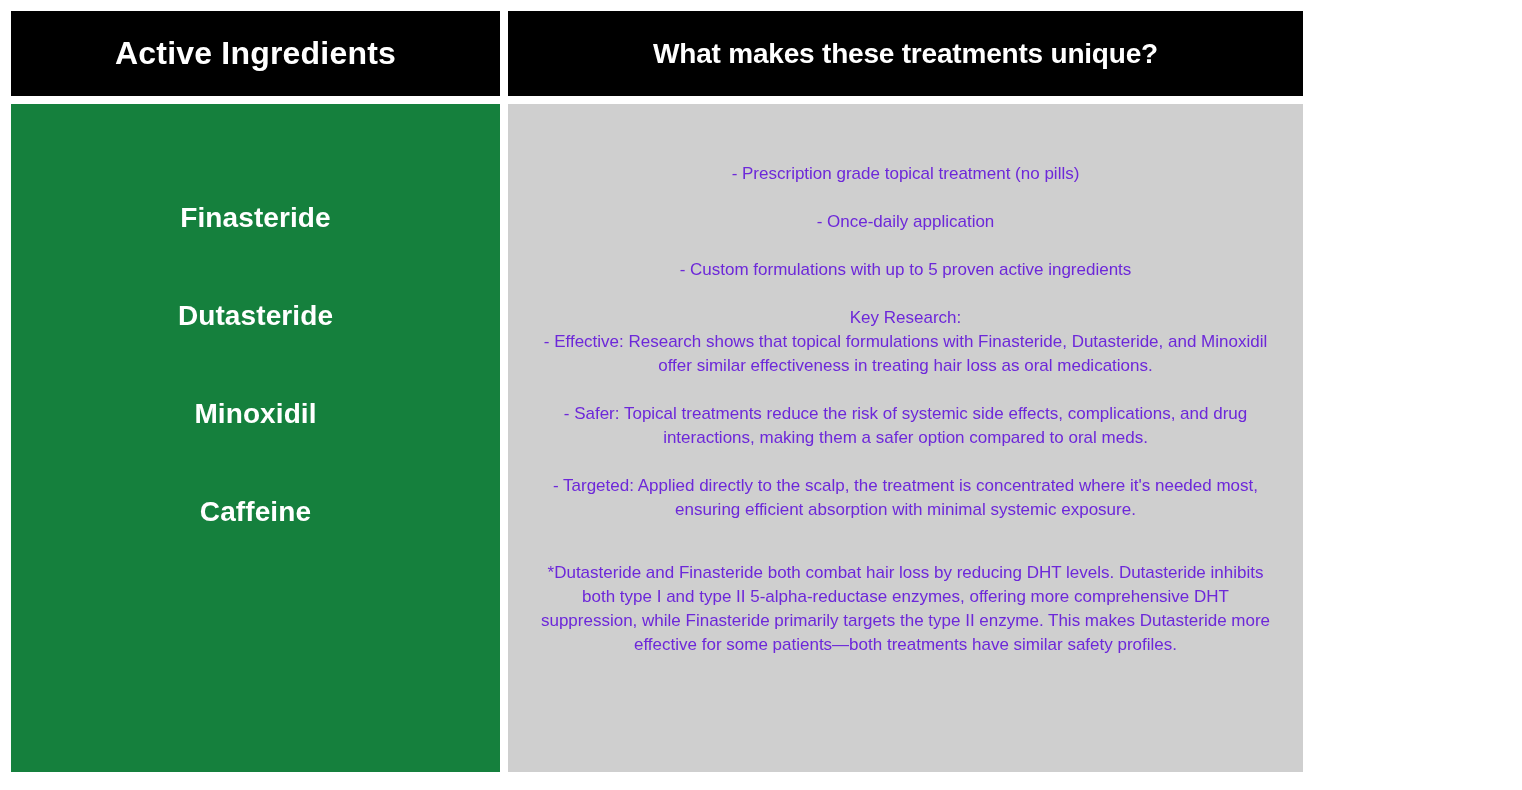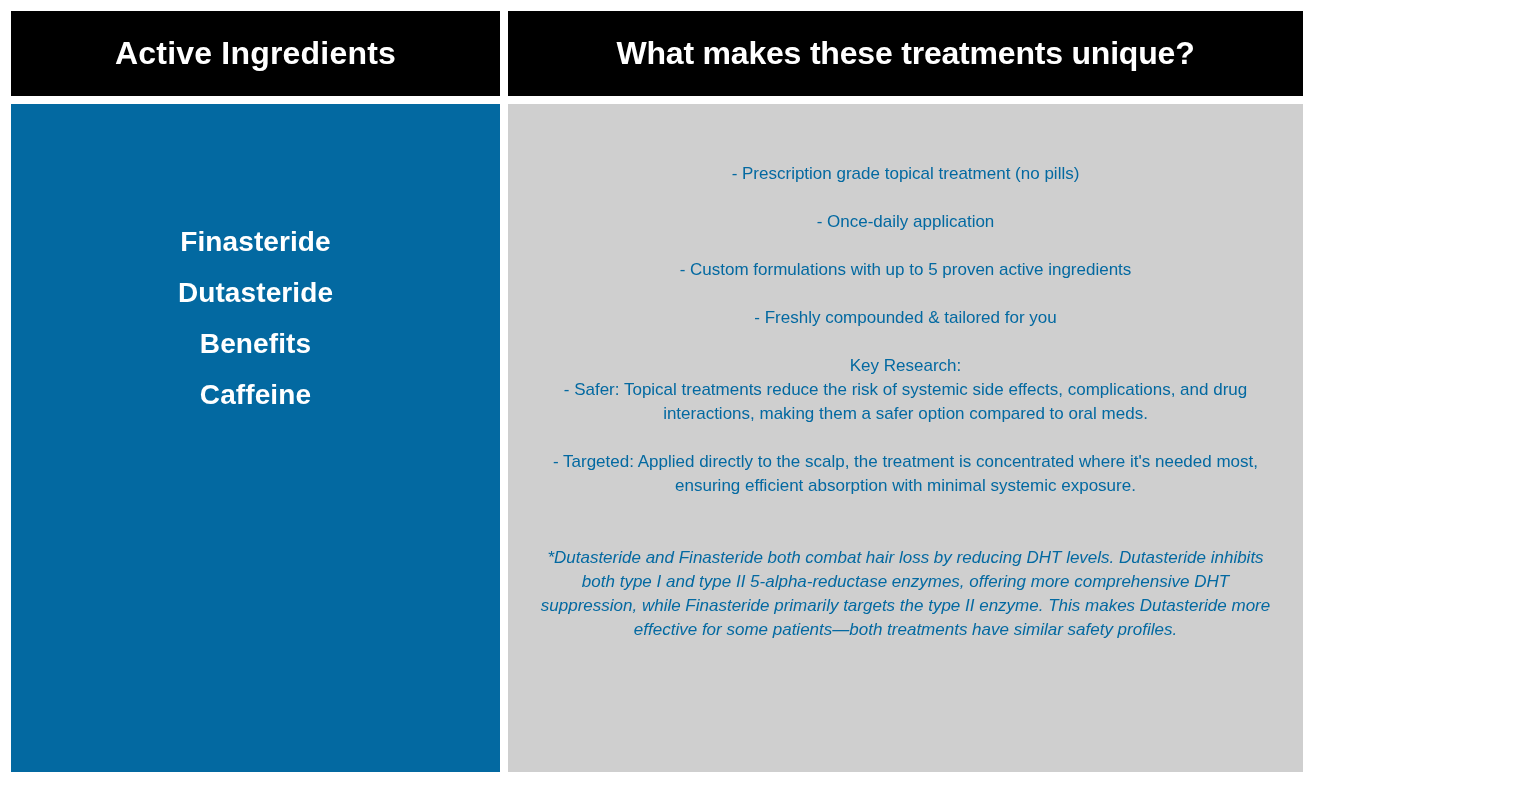--- a/index.html
+++ b/index.html
@@ -50,41 +50,42 @@
   }
 
   .header-title {
     font-size: 32px;
     font-weight: 700;
     letter-spacing: 0.2px;
     line-height: 1.1;
     white-space: nowrap;
   }
   .header-title-right {
-    font-size: 32px;
+    font-size: 28px;
     font-weight: 700;
     letter-spacing: -0.2px;
   }
 
   
   .body-row {
     display: flex;
     flex: 1 1 auto;
     gap: 8px;
     margin-top: 8px;
   }
 
   .cell-ingredients {
     flex: 0 0 489px;
-    background: #0369a1;
+    background: #15803d;
     box-sizing: border-box;
     display: flex;
     flex-direction: column;
     align-items: center;
-    padding-top: 112px;
+    padding-top: 88px;
+    gap: 47px;
   }
 
   .ingredient {
     color: #ffffff;
     font-size: 28px;
     font-weight: 700;
     line-height: 51px;
     text-align: center;
     letter-spacing: 0.1px;
     white-space: nowrap;
@@ -94,21 +95,21 @@
     flex: 1 1 auto;
     background: #cfcfcf;
     box-sizing: border-box;
     padding: 58px 30px 20px 30px;
     display: flex;
     flex-direction: column;
     align-items: center;
   }
 
   .body-text {
-    color: #0369a1;
+    color: #6d28d9;
     font-size: 17px;
     line-height: 24px;
     text-align: center;
     max-width: 920px;
   }
 
   .bullet-line {
     margin: 0 0 24px 0;
   }
   .bullet-line:nth-of-type(4) {
@@ -121,23 +122,22 @@
 
   .benefit-para {
     margin: 0 0 24px 0;
     max-width: 900px;
   }
   .benefit-para.first {
     margin-bottom: 24px;
   }
 
   .footnote {
-    margin: 24px 0 0 0;
+    margin: 15px 0 0 0;
     max-width: 930px;
-    font-style: italic;
   }
 </style>
 </head>
 <body>
 
 <div class="table-wrap">
 
   <div class="header-row">
     <div class="header-cell header-cell-left">
       <span class="header-title">Active Ingredients</span>
@@ -145,32 +145,32 @@
     <div class="header-cell header-cell-right">
       <span class="header-title-right">What makes these treatments unique?</span>
     </div>
   </div>
 
   <div class="body-row">
 
     <div class="cell-ingredients">
       <div class="ingredient">Finasteride</div>
       <div class="ingredient">Dutasteride</div>
-      <div class="ingredient">Benefits</div>
+      <div class="ingredient">Minoxidil</div>
       <div class="ingredient">Caffeine</div>
     </div>
 
     <div class="cell-unique">
 
       <p class="body-text bullet-line">- Prescription grade topical treatment (no pills)</p>
       <p class="body-text bullet-line">- Once-daily application</p>
       <p class="body-text bullet-line">- Custom formulations with up to 5 proven active ingredients</p>
-      <p class="body-text bullet-line">- Freshly compounded &amp; tailored for you</p>
 
       <p class="body-text benefits-head">Key Research:</p>
+      <p class="body-text benefit-para first">- Effective: Research shows that topical formulations with Finasteride, Dutasteride, and Minoxidil offer similar effectiveness in treating hair loss as oral medications.</p>
       <p class="body-text benefit-para">- Safer: Topical treatments reduce the risk of systemic side effects, complications, and drug interactions, making them a safer option compared to oral meds.</p>
       <p class="body-text benefit-para">- Targeted: Applied directly to the scalp, the treatment is concentrated where it's needed most, ensuring efficient absorption with minimal systemic exposure.</p>
 
       <p class="body-text footnote">*Dutasteride and Finasteride both combat hair loss by reducing DHT levels. Dutasteride inhibits both type I and type II 5-alpha-reductase enzymes, offering more comprehensive DHT suppression, while Finasteride primarily targets the type II enzyme. This makes Dutasteride more effective for some patients—both treatments have similar safety profiles.</p>
 
     </div>
   </div>
 </div>
 
 </body></html>

